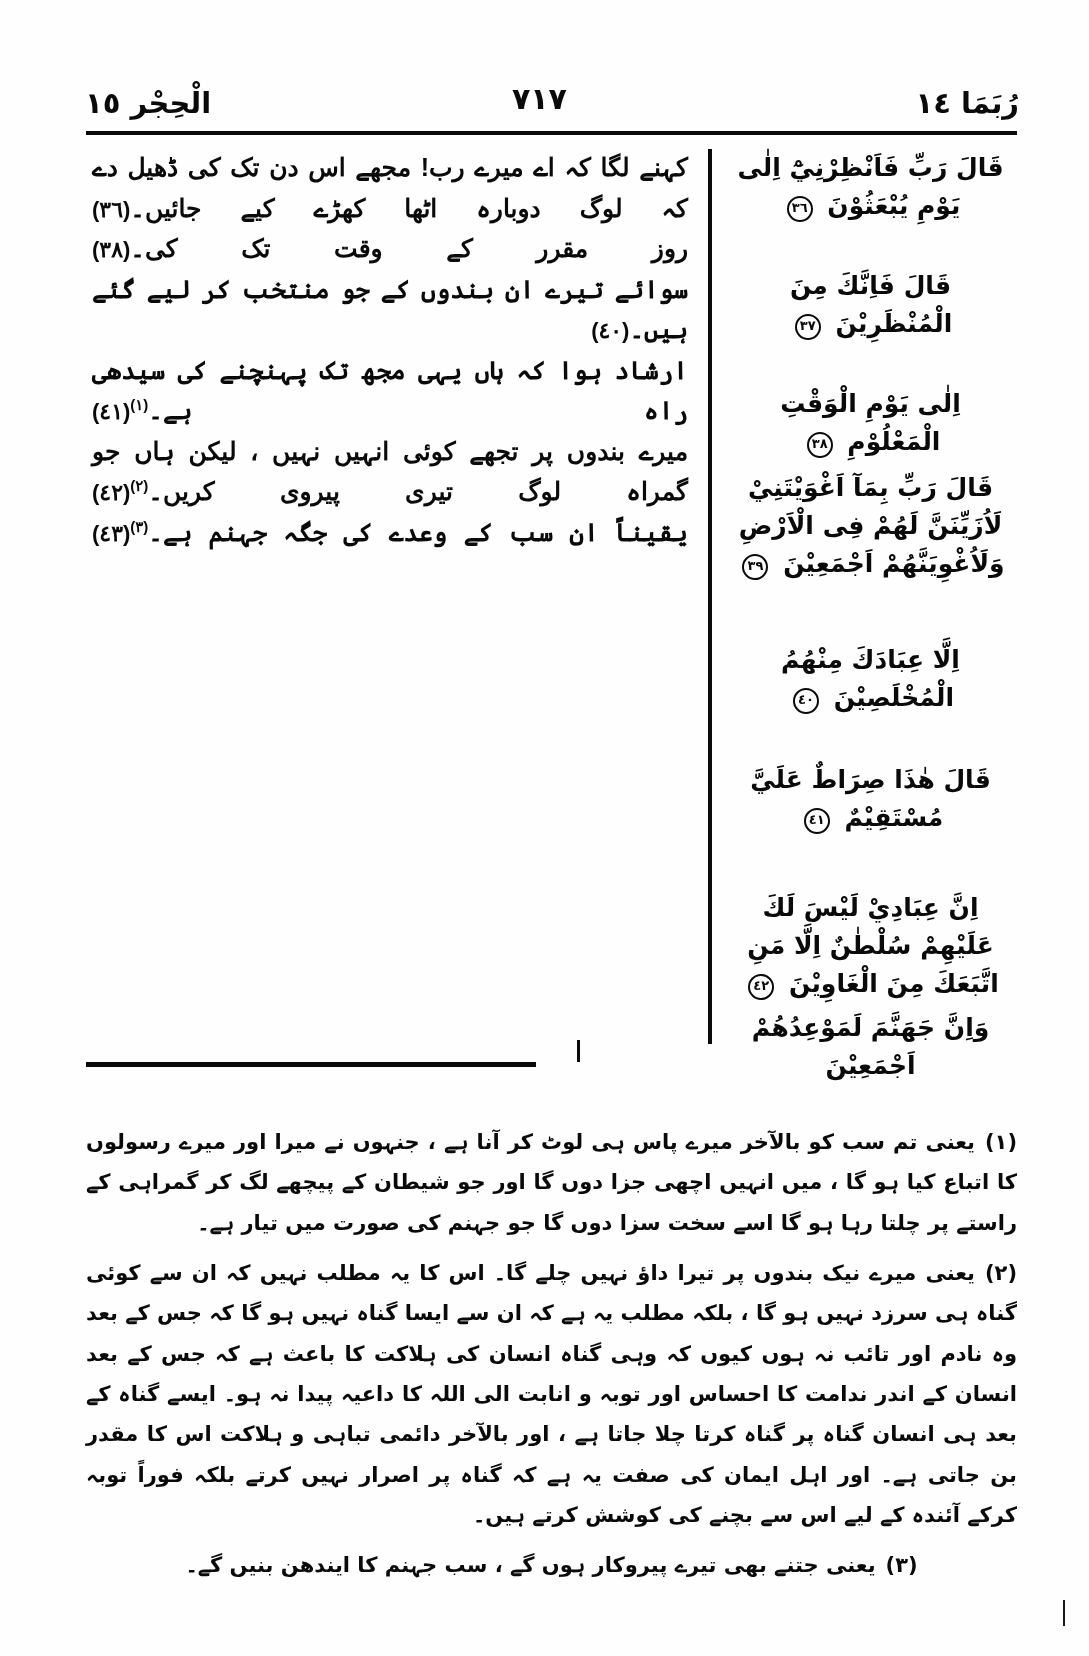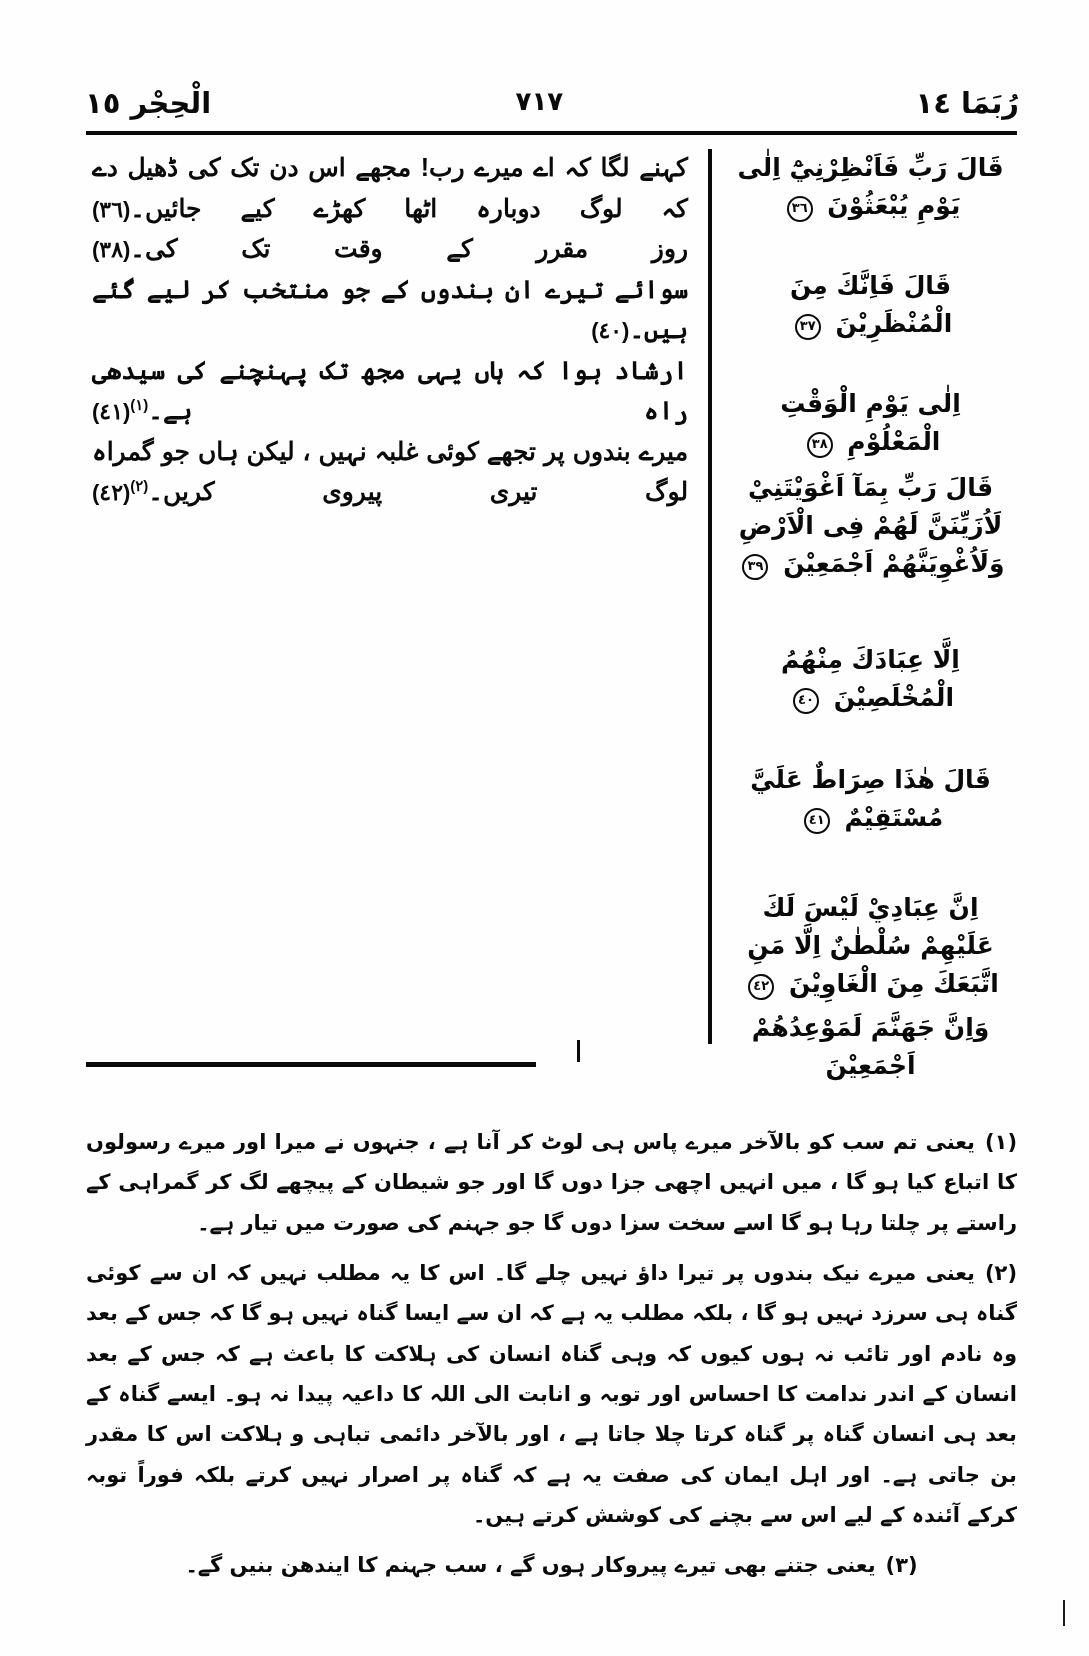--- a/index.html
+++ b/index.html
@@ -36,21 +36,21 @@
   }
   .hdr-item {
     font-size: 29px;
     line-height: 1;
     font-weight: 700;
     white-space: nowrap;
     font-family: "DejaVu Sans", sans-serif;
   }
   .hdr-juz { letter-spacing: 1px; text-align: center; }
   .hdr-page {
-    font-size: 26px;
+    font-size: 30px;
     font-weight: 700;
     transform: translateX(-24px) translateY(-4px);
   }
   .hdr-surah { letter-spacing: 1px; }
 
   .rule-top {
     position: absolute;
     left: 86px;
     right: 72px;
     top: 131px;
@@ -259,21 +259,24 @@
       <div class="urdu-seg">
         <span>روز مقرر کے وقت تک کی۔</span><span class="vnum">(٣٨)</span>
       </div>
       <div class="urdu-seg">
         <span>سوائے تیرے ان بندوں کے جو منتخب کر لیے گئے ہیں۔</span><span class="vnum">(٤٠)</span>
       </div>
       <div class="urdu-seg">
         <span>ارشاد ہوا کہ ہاں یہی مجھ تک پہنچنے کی سیدھی راہ ہے۔</span><span class="fnref">(١)</span><span class="vnum">(٤١)</span>
       </div>
       <div class="urdu-seg">
-        <span>میرے بندوں پر تجھے کوئی غلبہ نہیں ، لیکن ہاں جو گمراہ لوگ تیری پیروی کریں۔</span><span class="fnref">(٢)</span><span class="vnum">(٤٢)</span>
+        <span>میرے بندوں پر تجھے کوئی انہیں نہیں ، لیکن ہاں جو گمراہ لوگ تیری پیروی کریں۔</span><span class="fnref">(٢)</span><span class="vnum">(٤٢)</span>
+      </div>
+      <div class="urdu-seg">
+        <span>یقیناً ان سب کے وعدے کی جگہ جہنم ہے۔</span><span class="fnref">(٣)</span><span class="vnum">(٤٣)</span>
       </div>
     </div>
 
   </div>
 
   <div class="tick"></div>
   <div class="rule-foot"></div>
 
   <div class="footnotes">
     <div class="fn">

